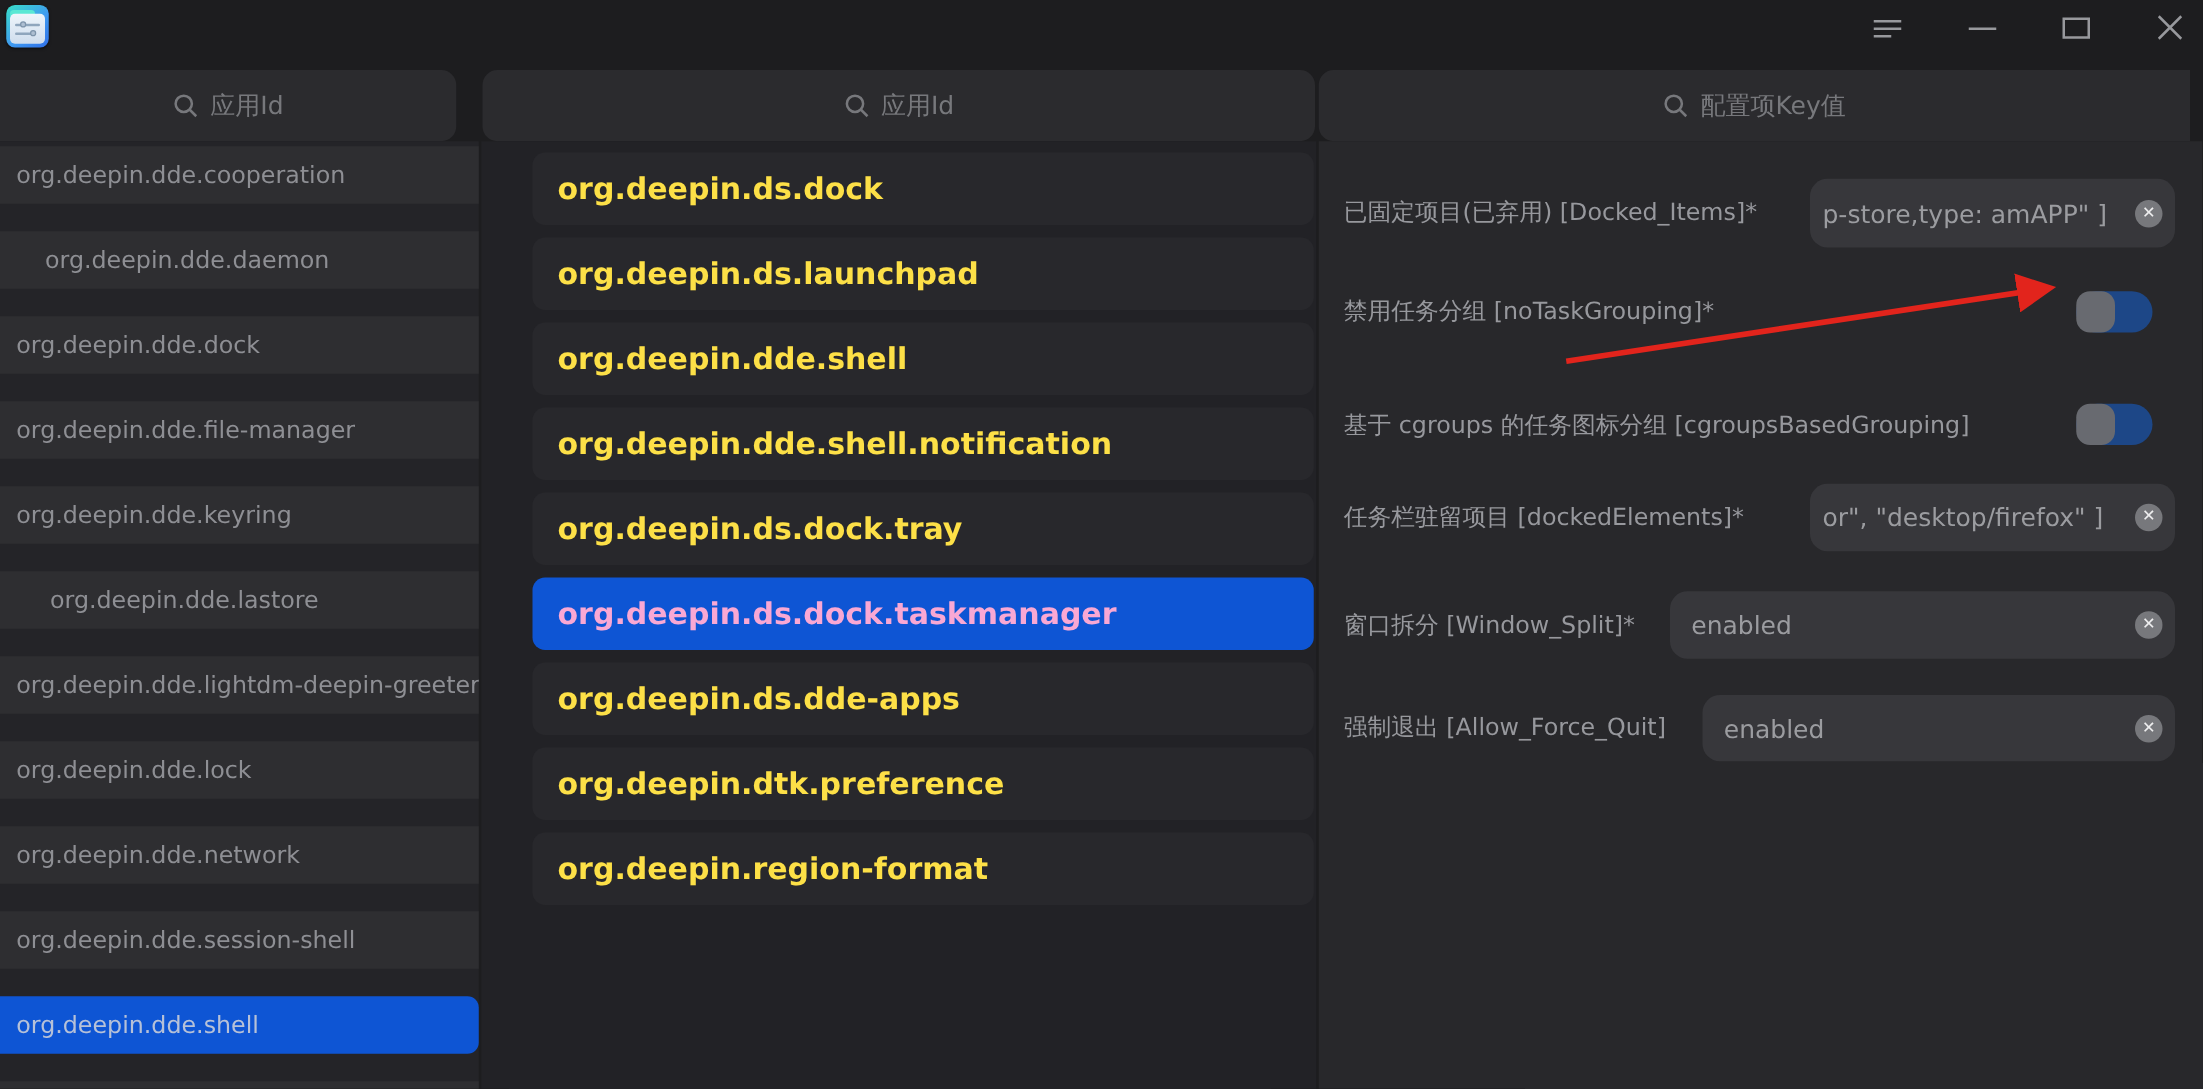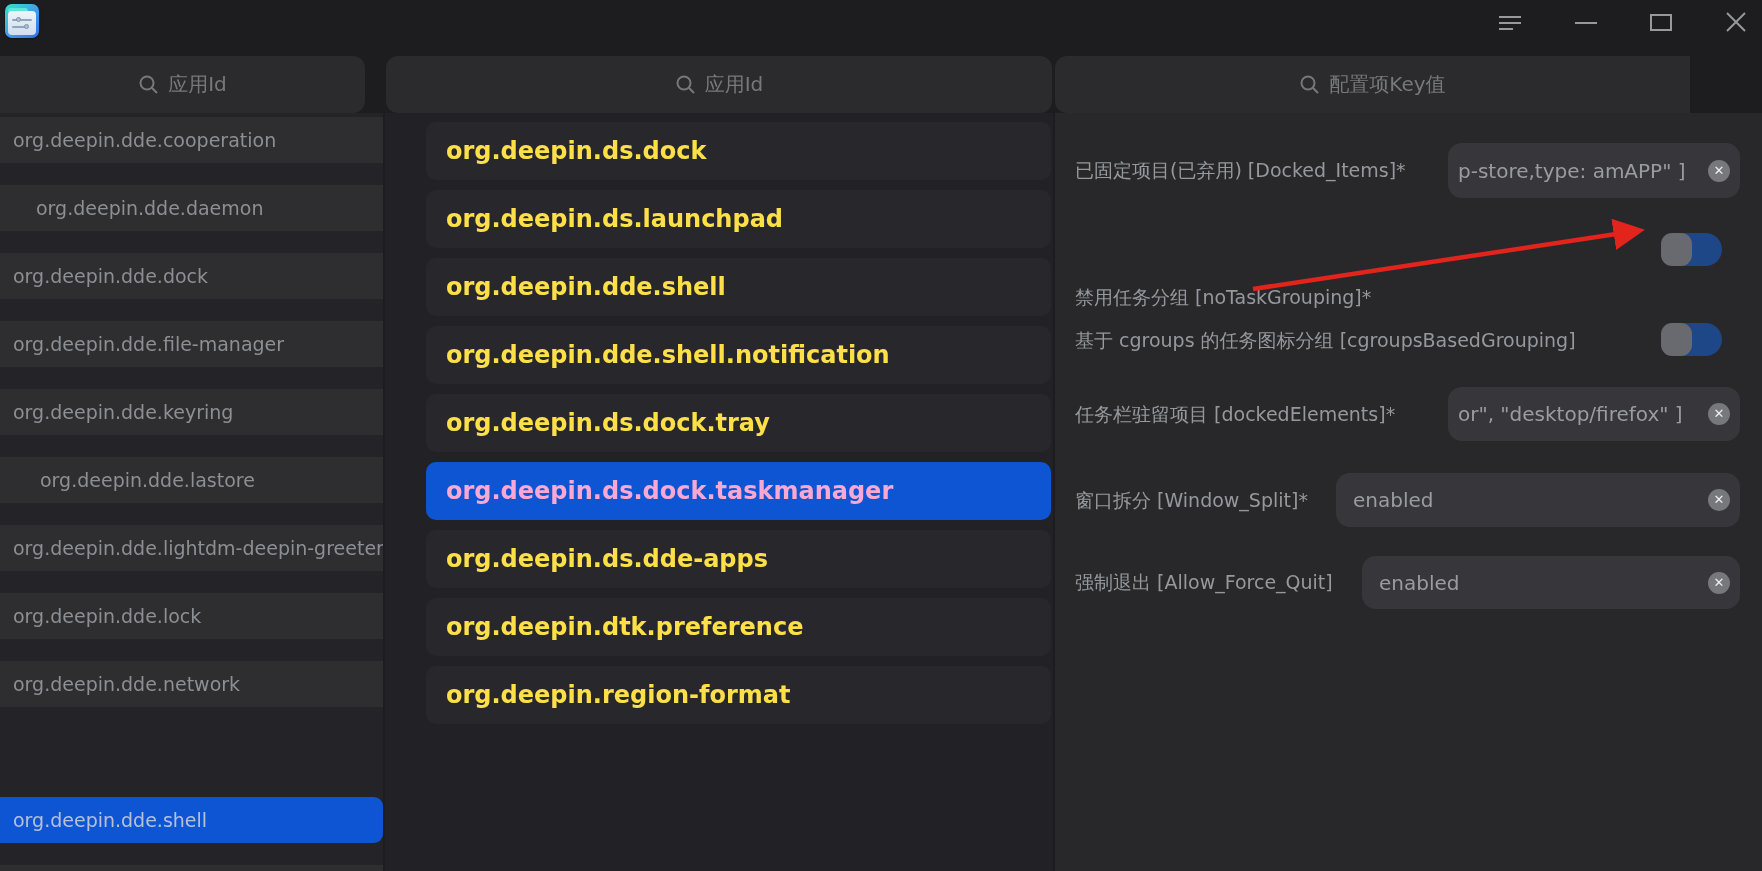--- a/index.html
+++ b/index.html
@@ -26,21 +26,21 @@
   .winbtn{top:8px;width:28px;height:28px;display:flex;align-items:center;justify-content:center;cursor:pointer;}
   .winbtn svg{display:block;}
 
   
   .search-field{top:56px;height:57px;background:#2b2b2e;border-radius:12px;
       display:flex;align-items:center;justify-content:center;gap:9px;}
   .search-field .ph{color:#77787c;font-size:20px;}
   .search-field svg{display:block;}
   #search-app{left:0;width:365px;border-top-left-radius:0;border-bottom-left-radius:0;}
   #search-config{left:386px;width:666px;}
-  #search-key{left:1055px;width:635px;border-top-right-radius:0;border-bottom-right-radius:0;}
+  #search-key{left:1055px;width:697px;border-top-right-radius:0;border-bottom-right-radius:0;}
 
   
   #left-panel{left:0;top:113px;width:383px;height:758px;background:#242428;}
   #mid-panel{left:385px;top:113px;width:668px;height:758px;background:#222226;}
   #right-panel{left:1055px;top:113px;width:707px;height:758px;background:#28282b;}
 
   
   .lrow{position:absolute;left:0;width:383px;height:46px;background:#2e2e31;
         color:#8e8f94;font-size:19px;line-height:46px;padding-left:13px;
         box-sizing:border-box;white-space:nowrap;overflow:hidden;cursor:pointer;}
@@ -132,20 +132,21 @@
 <div class="abs" id="left-panel">
   <div class="lrow" style="top:4px;">org.deepin.dde.cooperation</div>
   <div class="lrow" style="top:72px;padding-left:36px;">org.deepin.dde.daemon</div>
   <div class="lrow" style="top:140px;">org.deepin.dde.dock</div>
   <div class="lrow" style="top:208px;">org.deepin.dde.file-manager</div>
   <div class="lrow" style="top:276px;">org.deepin.dde.keyring</div>
   <div class="lrow" style="top:344px;padding-left:40px;">org.deepin.dde.lastore</div>
   <div class="lrow" style="top:412px;">org.deepin.dde.lightdm-deepin-greeter</div>
   <div class="lrow" style="top:480px;">org.deepin.dde.lock</div>
   <div class="lrow" style="top:548px;">org.deepin.dde.network</div>
+  <div class="lrow" style="top:616px;">org.deepin.dde.session-shell</div>
   <div class="lrow sel" style="top:684px;">org.deepin.dde.shell</div>
   <div class="lrow sliver" style="top:752px;"></div>
 </div>
 
 <div class="abs" id="mid-panel">
   <div class="mrow" style="top:9px;">org.deepin.ds.dock</div>
   <div class="mrow" style="top:77px;">org.deepin.ds.launchpad</div>
   <div class="mrow" style="top:145px;">org.deepin.dde.shell</div>
   <div class="mrow" style="top:213px;">org.deepin.dde.shell.notification</div>
   <div class="mrow" style="top:281px;">org.deepin.ds.dock.tray</div>
@@ -156,21 +157,21 @@
 </div>
 
 <div class="abs" id="right-panel">
 
   <div class="klabel" style="top:43px;">已固定项目(已弃用) [Docked_Items]*</div>
   <div class="kfield" style="left:393px;top:30px;width:292px;height:55px;">
     <span class="val">p-store,type: amAPP" ]</span>
     <span class="clear-btn">✕</span>
   </div>
 
-  <div class="klabel" style="top:122px;margin-top:48px;">禁用任务分组 [noTaskGrouping]*</div>
+  <div class="klabel" style="top:122px;">禁用任务分组 [noTaskGrouping]*</div>
   <div class="toggle" style="left:606px;top:120px;">
     <div class="knob"></div>
   </div>
 
   <div class="klabel" style="top:213px;">基于 cgroups 的任务图标分组 [cgroupsBasedGrouping]</div>
   <div class="toggle" style="left:606px;top:210px;">
     <div class="knob"></div>
   </div>
 
   <div class="klabel" style="top:287px;">任务栏驻留项目 [dockedElements]*</div>

